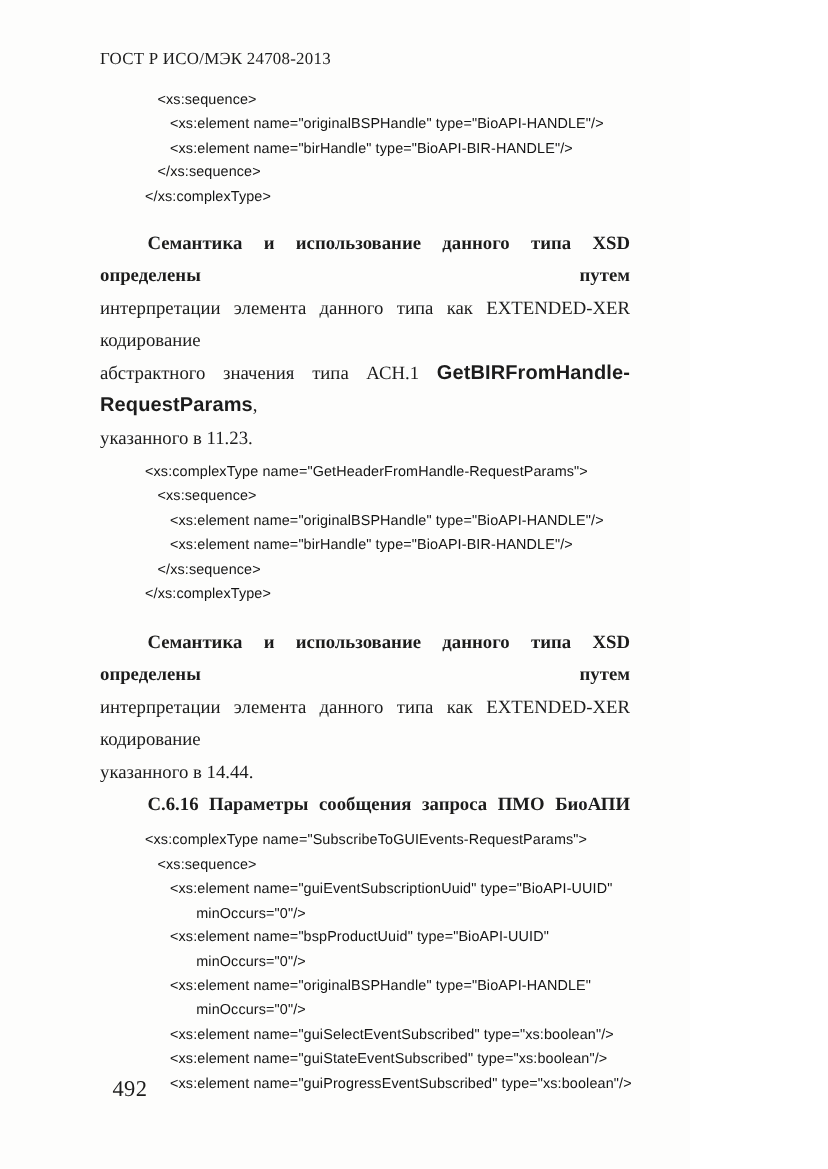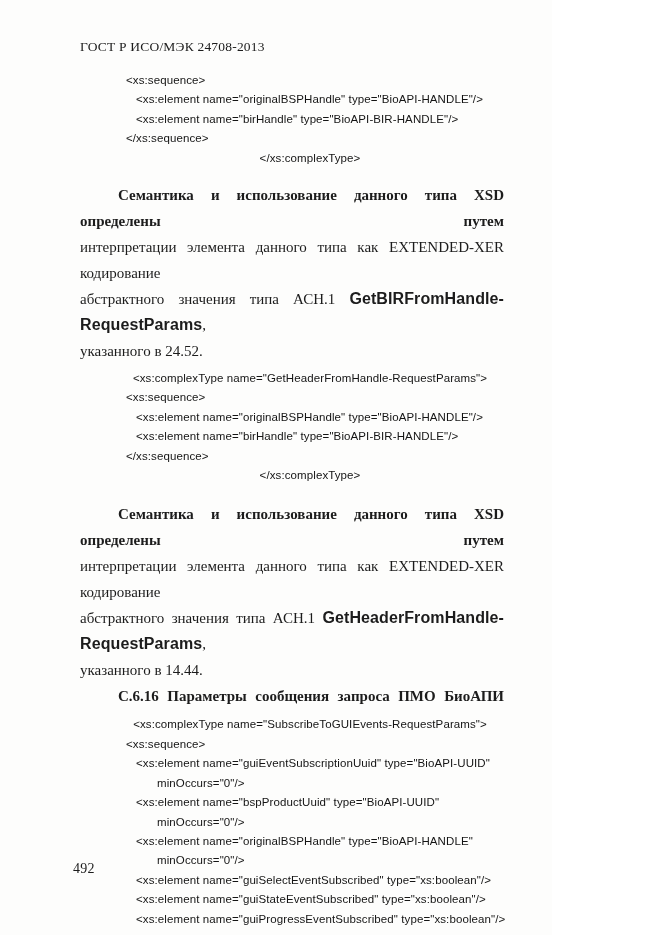--- a/index.html
+++ b/index.html
@@ -24,21 +24,21 @@
   .code-block { margin: 0; }
   .code-line {
     font-family: "Liberation Sans", sans-serif;
     font-weight: normal;
     font-size: 11.5px;
     line-height: 19.4px;
     color: #141414;
     white-space: nowrap;
     letter-spacing: 0.1px;
   }
-  .ci0 { margin-left: 36px; text-align: center; }
+  .ci0 { margin-left: 36px; }
   .ci1 { margin-left: 46px; }
   .ci2 { margin-left: 56px; }
   .ci3 { margin-left: 77px; }
 
   
   .body-para { margin: 0; font-size: 15px; line-height: 26px; }
   .pline { display: block; }
   .j { text-align: justify; text-align-last: justify; }
   .fi { text-indent: 38px; font-weight: bold; }
   .fn {
@@ -61,22 +61,22 @@
   .sp-code1 { margin-top: 15px; }
   .sp-para1 { margin-top: 14px; }
   .sp-h615  { margin-top: 9px; }
   .sp-code2 { margin-top: 5px; }
   .sp-para2 { margin-top: 16px; }
   .sp-h616  { margin-top: 0; }
   .sp-code3 { margin-top: 5px; }
 
   .page-num {
     position: absolute;
-    left: 73px; top: 861px;
-    font-size: 14px;
+    left: 90px; top: 861px;
+    font-size: 18px;
     letter-spacing: 0.3px;
   }
 </style>
 </head>
 <body>
 
 <div class="page">
   <div class="content">
 
     <div class="doc-header">
@@ -88,37 +88,36 @@
       <div class="code-line ci2">&lt;xs:element name="originalBSPHandle" type="BioAPI-HANDLE"/&gt;</div>
       <div class="code-line ci2">&lt;xs:element name="birHandle" type="BioAPI-BIR-HANDLE"/&gt;</div>
       <div class="code-line ci1">&lt;/xs:sequence&gt;</div>
       <div class="code-line ci0">&lt;/xs:complexType&gt;</div>
     </div>
 
     <p class="body-para sp-para1">
       <span class="pline j fi">Семантика и использование данного типа XSD определены путем</span>
       <span class="pline j">интерпретации элемента данного типа как EXTENDED-XER кодирование</span>
       <span class="pline j"><span>абстрактного значения типа АСН.1 </span><span class="fn">GetBIRFromHandle-RequestParams</span><span>,</span></span>
-      <span class="pline">указанного в 24.52.</span>
+      <span class="pline">указанного в 11.23.</span>
     </p>
 
 
     <div class="code-block sp-code2">
       <div class="code-line ci0">&lt;xs:complexType name="GetHeaderFromHandle-RequestParams"&gt;</div>
       <div class="code-line ci1">&lt;xs:sequence&gt;</div>
       <div class="code-line ci2">&lt;xs:element name="originalBSPHandle" type="BioAPI-HANDLE"/&gt;</div>
       <div class="code-line ci2">&lt;xs:element name="birHandle" type="BioAPI-BIR-HANDLE"/&gt;</div>
       <div class="code-line ci1">&lt;/xs:sequence&gt;</div>
       <div class="code-line ci0">&lt;/xs:complexType&gt;</div>
     </div>
 
     <p class="body-para sp-para2">
       <span class="pline j fi">Семантика и использование данного типа XSD определены путем</span>
       <span class="pline j">интерпретации элемента данного типа как EXTENDED-XER кодирование</span>
-      <span class="pline j"><span>абстрактного значения типа АСН.1 </span><span class="fn">GetHeaderFromHandle-RequestParams</span><span>,</span></span>
       <span class="pline">указанного в 14.44.</span>
     </p>
 
     <h2 class="heading sp-h616">
       <span class="pline j fi">С.6.16 Параметры сообщения запроса ПМО БиоАПИ</span>
     </h2>
 
     <div class="code-block sp-code3">
       <div class="code-line ci0">&lt;xs:complexType name="SubscribeToGUIEvents-RequestParams"&gt;</div>
       <div class="code-line ci1">&lt;xs:sequence&gt;</div>

